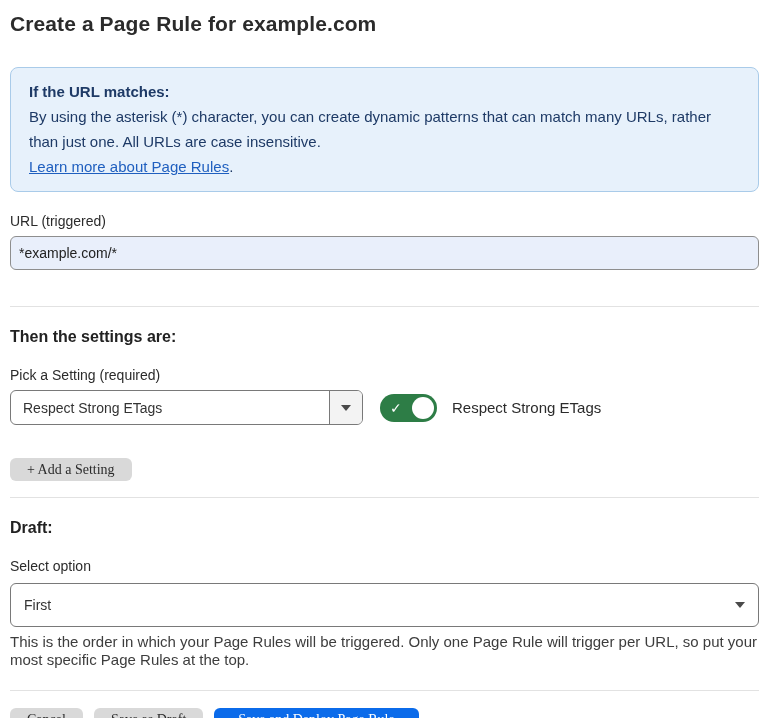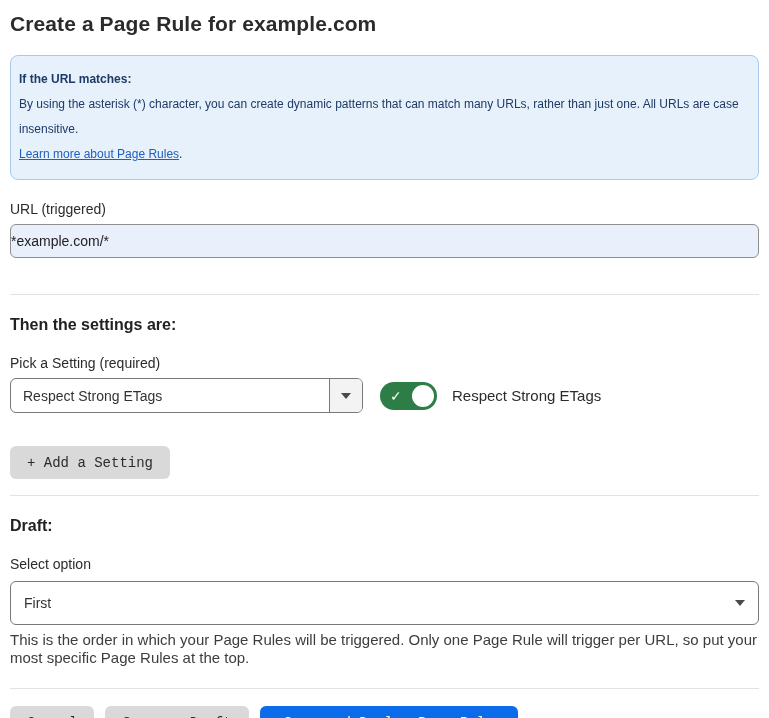--- a/index.html
+++ b/index.html
@@ -16,27 +16,27 @@
 
   .page-title {
     font-size: 21px;
     font-weight: 700;
     color: #2b2b2b;
     margin: 12px 0 0 0;
     letter-spacing: 0.1px;
   }
 
   .info-box {
-    margin-top: 19px;
+    margin-top: 31px;
     background: #e7f1fb;
     border: 1px solid #a9cbe9;
     border-radius: 8px;
-    padding: 11px 18px 12px 8px;
+    padding: 11px 18px 12px 18px;
     color: #1e3a66;
-    font-size: 12px;
+    font-size: 15px;
     line-height: 25px;
   }
   .info-box .info-heading { font-weight: 700; }
   .info-box a.info-link {
     color: #1f5fbf;
     text-decoration: underline;
     cursor: pointer;
   }
 
   .field-label {
@@ -47,21 +47,21 @@
   }
 
   .url-input {
     display: block;
     width: 100%;
     height: 34px;
     margin-top: 7px;
     border: 1px solid #8e8e8e;
     border-radius: 6px;
     background: #e9effb;
-    padding: 0 0;
+    padding: 0 8px;
     font-family: "Liberation Sans", sans-serif;
     font-size: 14px;
     color: #222222;
     outline: none;
   }
 
   .divider {
     border: none;
     border-top: 1px solid #e2e2e2;
     margin: 0;
@@ -152,25 +152,25 @@
   .toggle-label {
     margin-left: 15px;
     font-size: 15px;
     color: #2b2b2b;
   }
 
   .btn {
     display: inline-flex;
     align-items: center;
     justify-content: center;
-    height: 33px;
+    height: 23px;
     padding: 0 17px;
     border: none;
     border-radius: 6px;
-    font-family: Liberation Mono, monospace;
+    font-family: Liberation Serif, serif;
     font-size: 14px;
     cursor: pointer;
   }
   .btn-gray { background: #d9d9d9; color: #2b2b2b; }
   .btn-blue { background: #0b6bea; color: #ffffff; padding: 0 24px; }
 
   .add-setting-btn { margin-top: 33px; }
 
   .order-select {
     display: flex;

